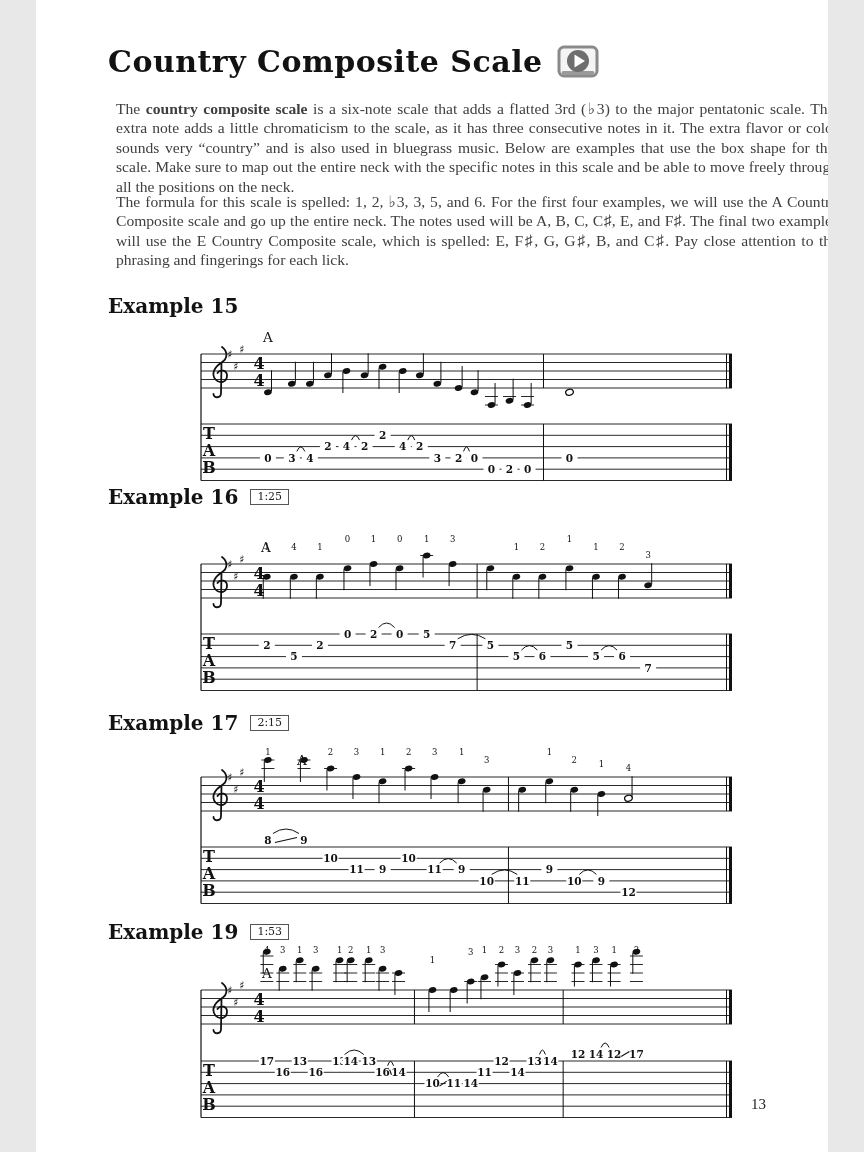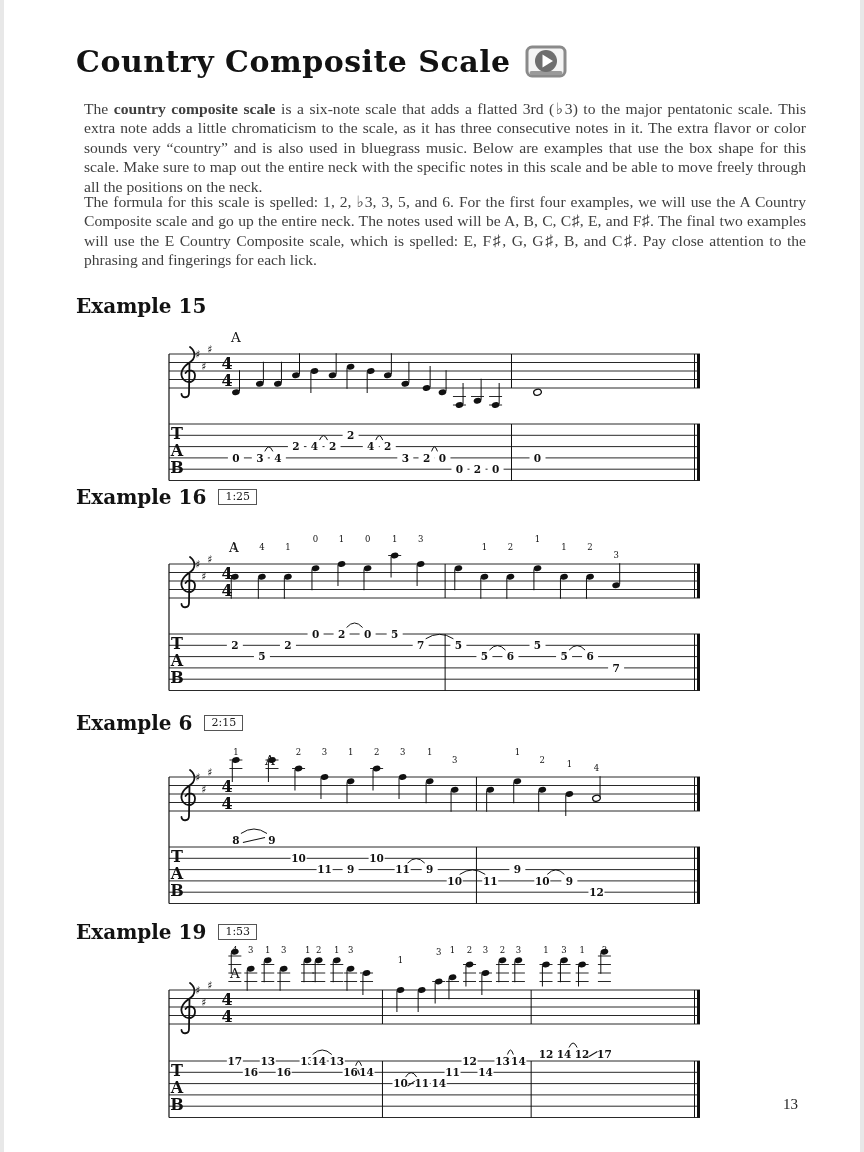--- a/index.html
+++ b/index.html
@@ -1,16 +1,16 @@
 <!DOCTYPE html>
 <html><head>
 <meta charset="utf-8">
 <style>
   html,body{margin:0;padding:0;background:#e8e8e8;}
-  .page{position:relative;width:856px;height:1152px;background:#ffffff;margin:0 auto;
+  .page{position:relative;width:792px;height:1152px;background:#ffffff;margin:0 auto;
         font-family:"Liberation Serif",serif;color:#111;overflow:hidden;}
   .title-row{position:absolute;left:72px;top:44px;display:flex;align-items:center;gap:14px;}
   .title-row h1{margin:0;font-family:"DejaVu Serif",serif;font-weight:bold;
         font-size:30px;letter-spacing:.5px;color:#121212;}
   .body-par{position:absolute;left:72px;width:722px;margin:8px;font-size:15.6px;
         line-height:19.4px;text-align:justify;color:#404040;}
   #p1{top:91px;}
   #p2{top:184px;}
   .ex-head{position:absolute;left:72px;display:flex;align-items:center;gap:12px;}
   .ex-label{font-family:"DejaVu Serif",serif;font-weight:bold;font-size:20px;color:#121212;}
@@ -391,21 +391,21 @@
         <g>
           <rect x="441.102" y="128.9" width="16" height="9.5" fill="#ffffff"></rect>
           <text x="449.102" y="137.5" font-size="10.5" text-anchor="middle" font-family="&quot;DejaVu Serif&quot;,serif" font-weight="bold" fill="#111111">7</text>
         </g>
         <path d="M179.57500000000002,93.5 Q187.5845,84.5 195.594,93.5" fill="none" stroke="#111111" stroke-width="1"></path>
         <path d="M258.69399999999996,104.8 Q272.54449999999997,95.8 286.39500000000004,104.8" fill="none" stroke="#111111" stroke-width="1"></path>
         <path d="M322.414,116.1 Q330.4235,107.1 338.433,116.1" fill="none" stroke="#111111" stroke-width="1"></path>
         <path d="M402.064,116.1 Q410.0735,107.1 418.083,116.1" fill="none" stroke="#111111" stroke-width="1"></path>
       </svg>
       <div class="ex-head" style="top: 711px;">
-        <span class="ex-label">Example 6</span>
+        <span class="ex-label">Example 17</span>
         <span class="ex-time">2:15</span>
       </div>
       <svg width="537" height="175" viewBox="0 0 537 175" class="music-svg" style="top: 747px;">
         <g>
           <line x1="2" y1="30" x2="533" y2="30" stroke="#111111" stroke-width="0.9"></line>
           <line x1="2" y1="38.5" x2="533" y2="38.5" stroke="#111111" stroke-width="0.9"></line>
           <line x1="2" y1="47" x2="533" y2="47" stroke="#111111" stroke-width="0.9"></line>
           <line x1="2" y1="55.5" x2="533" y2="55.5" stroke="#111111" stroke-width="0.9"></line>
           <line x1="2" y1="64" x2="533" y2="64" stroke="#111111" stroke-width="0.9"></line>
         </g>

